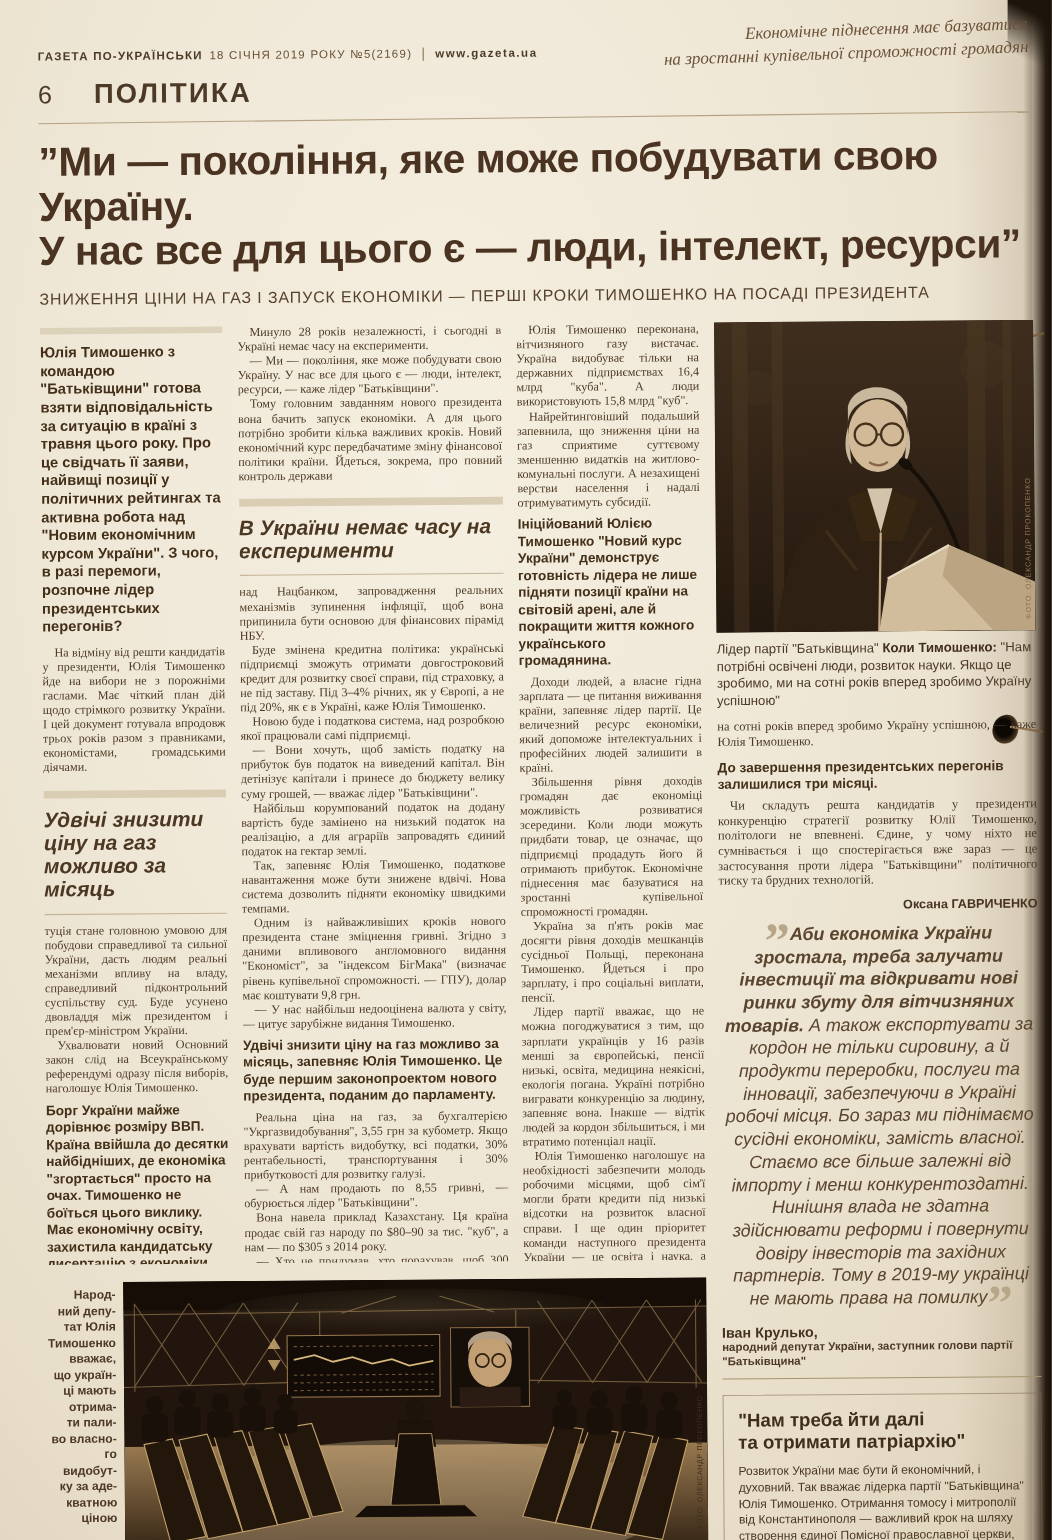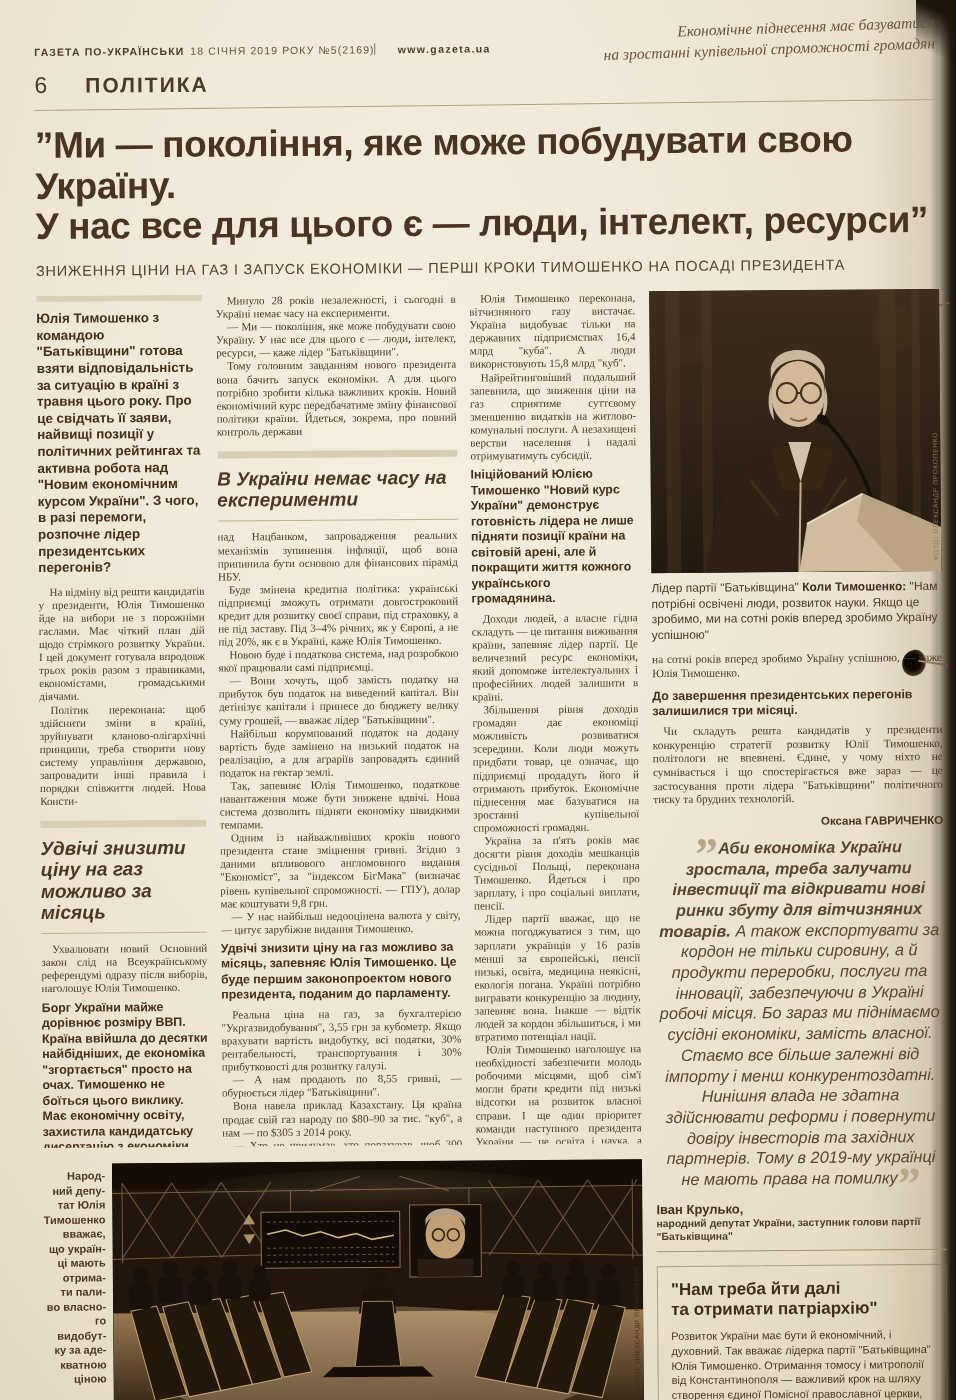--- a/index.html
+++ b/index.html
@@ -30,24 +30,24 @@
     transform:rotate(-0.45deg);transform-origin:top left;color:#4a3826;}
 
   
   .slogan{position:absolute;top:2px;right:2px;text-align:right;font-style:italic;
     font-family:"Liberation Serif", serif;font-size:15.5px;line-height:1.35;color:#6b5138;
     white-space:pre-line;transform:rotate(-1.6deg);}
   .masthead{display:flex;align-items:baseline;margin-top:24px;
     font-family:"Liberation Sans", sans-serif;font-size:10.5px;letter-spacing:1.1px;color:#6a5138;}
   .mh-brand b{color:#4c3a26;}
   .mh-issue{margin-left:6px;}
-  .mh-site{padding-left:22px;border-left:1px solid #8a7354;font-weight:bold;color:#4c3a26;letter-spacing:1.4px;}
+  .mh-site{margin-left:10px;padding-left:10px;border-left:1px solid #8a7354;font-weight:bold;color:#4c3a26;letter-spacing:1.4px;}
   .section-row{display:flex;align-items:baseline;margin-top:14px;color:#4c3a26;}
   .page-num{font-family:"Liberation Sans", sans-serif;font-size:23px;}
-  .section-name{font-family:"Liberation Sans", sans-serif;font-weight:bold;font-size:21px;letter-spacing:2px;margin-left:38px;}
+  .section-name{font-family:"Liberation Sans", sans-serif;font-weight:bold;font-size:25px;letter-spacing:2px;margin-left:38px;}
   .head-rule{border-bottom:1.5px solid #b4a283;margin-top:9px;transform:rotate(-0.25deg);}
 
   
   .headline{margin-top:17px;font-family:"Liberation Sans", sans-serif;font-weight:bold;
     font-size:37px;line-height:1.1;color:#4a3320;letter-spacing:-0.4px;}
   .kicker{margin-top:15px;font-family:"Liberation Sans", sans-serif;font-size:14.5px;
     letter-spacing:0.8px;color:#57422c;}
 
   
   .content{display:flex;gap:14px;margin-top:17px;}
@@ -137,26 +137,26 @@
   <div class="kicker">ЗНИЖЕННЯ ЦІНИ НА ГАЗ І ЗАПУСК ЕКОНОМІКИ — ПЕРШІ КРОКИ ТИМОШЕНКО НА ПОСАДІ ПРЕЗИДЕНТА</div>
 
   <div class="content">
     <div class="left-area">
       <div class="cols">
 
         <div class="col">
           <div class="top-bar"></div>
           <p class="lede">Юлія Тимошенко з командою "Батьківщини" готова взяти відповідальність за ситуацію в країні з травня цього року. Про це свідчать її заяви, найвищі позиції у політичних рейтингах та активна робота над "Новим економічним курсом України". З чого, в разі перемоги, розпочне лідер президентських перегонів?</p>
           <p class="ind">На відміну від решти кандидатів у президенти, Юлія Тимошенко йде на вибори не з порожніми гаслами. Має чіткий план дій щодо стрімкого розвитку України. І цей документ готувала впродовж трьох років разом з правниками, економістами, громадськими діячами.</p>
-          <p class="ind">Політик переконана: щоб здійснити зміни в країні, зруйнувати кланово-олігархічні принципи, треба створити нову систему управління державою, запровадити інші правила і порядки співжиття людей. Нова Консти-</p>
           <div class="subhead-block">
             <div class="bar"></div>
             <div class="subhead">Удвічі знизити ціну на газ можливо за місяць</div>
             <div class="subrule"></div>
           </div>
+          <p>туція стане головною умовою для побудови справедливої та сильної України, дасть людям реальні механізми впливу на владу, справедливий підконтрольний суспільству суд. Буде усунено двовладдя між президентом і прем'єр-міністром України.</p>
           <p class="ind">Ухвалювати новий Основний закон слід на Всеукраїнському референдумі одразу після виборів, наголошує Юлія Тимошенко.</p>
           <p class="bold-para">Борг України майже дорівнює розміру ВВП. Країна ввійшла до десятки найбідніших, де економіка "згортається" просто на очах. Тимошенко не боїться цього виклику. Має економічну освіту, захистила кандидатську дисертацію з економіки, двічі була прем'єр-міністром. Готова брати на себе відповідальність.</p>
 
         </div>
 
         <div class="col">
           <p class="ind">Минуло 28 років незалежності, і сьогодні в Україні немає часу на експерименти.</p>
           <p class="ind">— Ми — покоління, яке може побудувати свою Україну. У нас все для цього є — люди, інтелект, ресурси, — каже лідер "Батьківщини".</p>
           <p class="ind">Тому головним завданням нового президента вона бачить запуск економіки. А для цього потрібно зробити кілька важливих кроків. Новий економічний курс передбачатиме зміну фінансової політики країни. Йдеться, зокрема, про повний контроль держави</p>
           <div class="subhead-block">
@@ -177,21 +177,21 @@
           <p class="ind">— А нам продають по 8,55 гривні, — обурюється лідер "Батьківщини".</p>
           <p class="ind">Вона навела приклад Казахстану. Ця країна продає свій газ народу по $80–90 за тис. "куб", а нам — по $305 з 2014 року.</p>
           <p class="ind">— Хто це придумав, хто порахував, щоб 300 відсотків рентабельності, прибутків на рік, заробляли на людях, які мають у 16 разів нижчі доходи, ніж у Європі? — ставить запитання голова партії.</p>
 
         </div>
 
         <div class="col">
           <p class="ind">Юлія Тимошенко переконана, вітчизняного газу вистачає. Україна видобуває тільки на державних підприємствах 16,4 млрд "куба". А люди використовують 15,8 млрд "куб".</p>
           <p class="ind">Найрейтинговіший подальший запевнила, що зниження ціни на газ сприятиме суттєвому зменшенню видатків на житлово-комунальні послуги. А незахищені верстви населення і надалі отримуватимуть субсидії.</p>
           <p class="bold-para">Ініційований Юлією Тимошенко "Новий курс України" демонструє готовність лідера не лише підняти позиції країни на світовій арені, але й покращити життя кожного українського громадянина.</p>
-          <p class="ind">Доходи людей, а власне гідна складуть — це питання виживання країни, запевняє лідер партії. Це величезний ресурс економіки, який допоможе інтелектуальних і професійних людей залишити в країні.</p>
+          <p class="ind">Доходи людей, а власне гідна зарплата — це питання виживання країни, запевняє лідер партії. Це величезний ресурс економіки, який допоможе інтелектуальних і професійних людей залишити в країні.</p>
           <p class="ind">Збільшення рівня доходів громадян дає економіці можливість розвиватися зсередини. Коли люди можуть придбати товар, це означає, що підприємці продадуть його й отримають прибуток. Економічне піднесення має базуватися на зростанні купівельної спроможності громадян.</p>
           <p class="ind">Україна за п'ять років має досягти рівня доходів мешканців сусідньої Польщі, переконана Тимошенко. Йдеться і про зарплату, і про соціальні виплати, пенсії.</p>
           <p class="ind">Лідер партії вважає, що не можна погоджуватися з тим, що зарплати українців у 16 разів менші за європейські, пенсії низькі, освіта, медицина неякісні, екологія погана. Україні потрібно вигравати конкуренцію за людину, запевняє вона. Інакше — відтік людей за кордон збільшиться, і ми втратимо потенціал нації.</p>
           <p class="ind">Юлія Тимошенко наголошує на необхідності забезпечити молодь робочими місцями, щоб сім'ї могли брати кредити під низькі відсотки на розвиток власної справи. І ще один пріоритет команди наступного президента України — це освіта і наука, а власне пріоритетне її фінансування.</p>
 
         </div>
       </div>
 
       <div class="bottom-row">
         <div class="bottom-caption">Народ-

